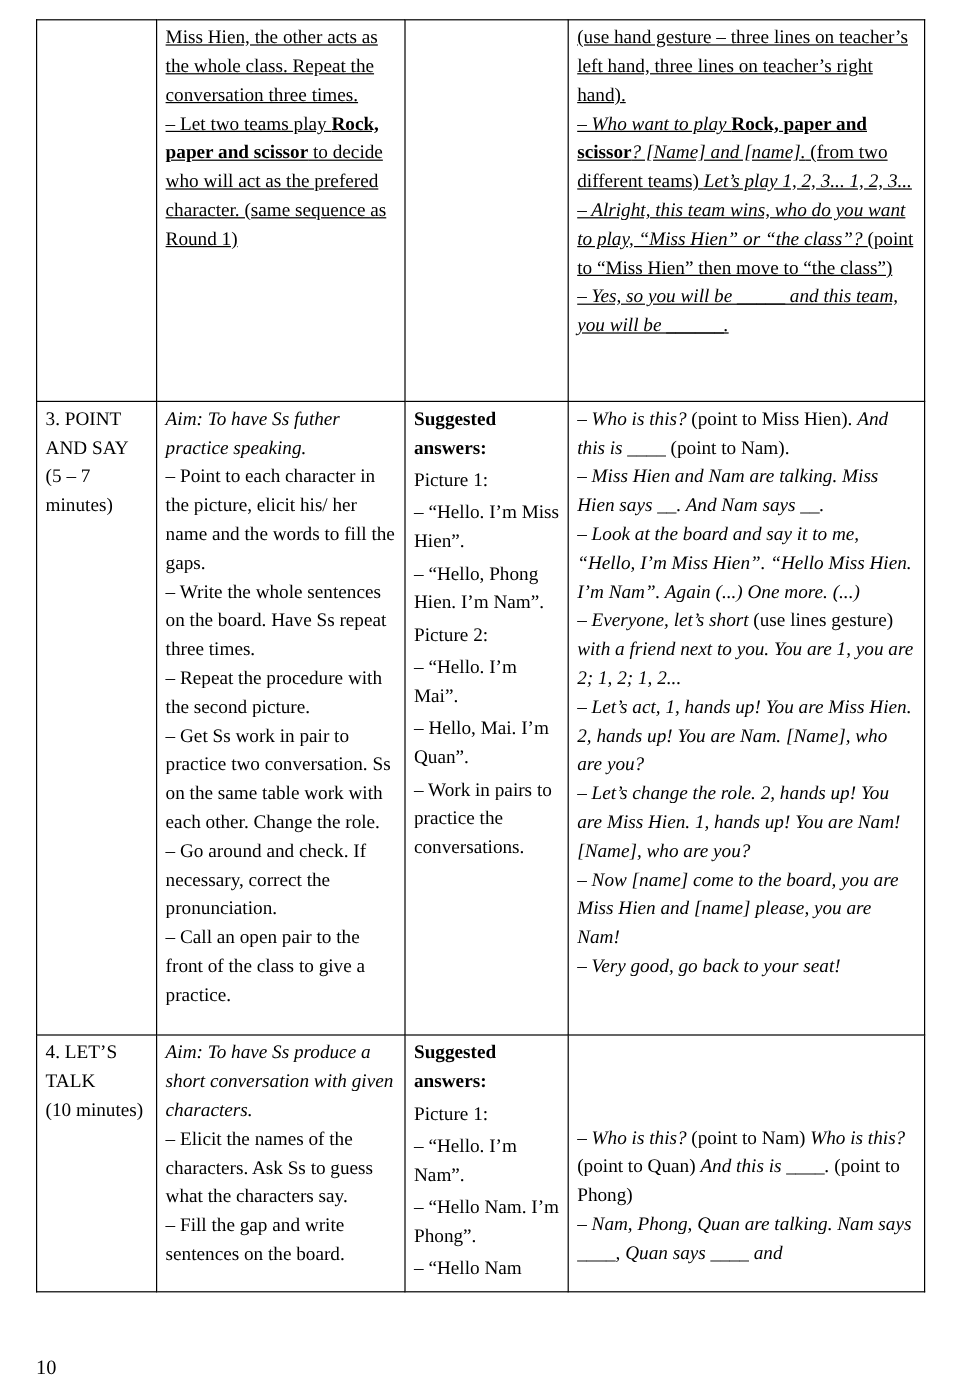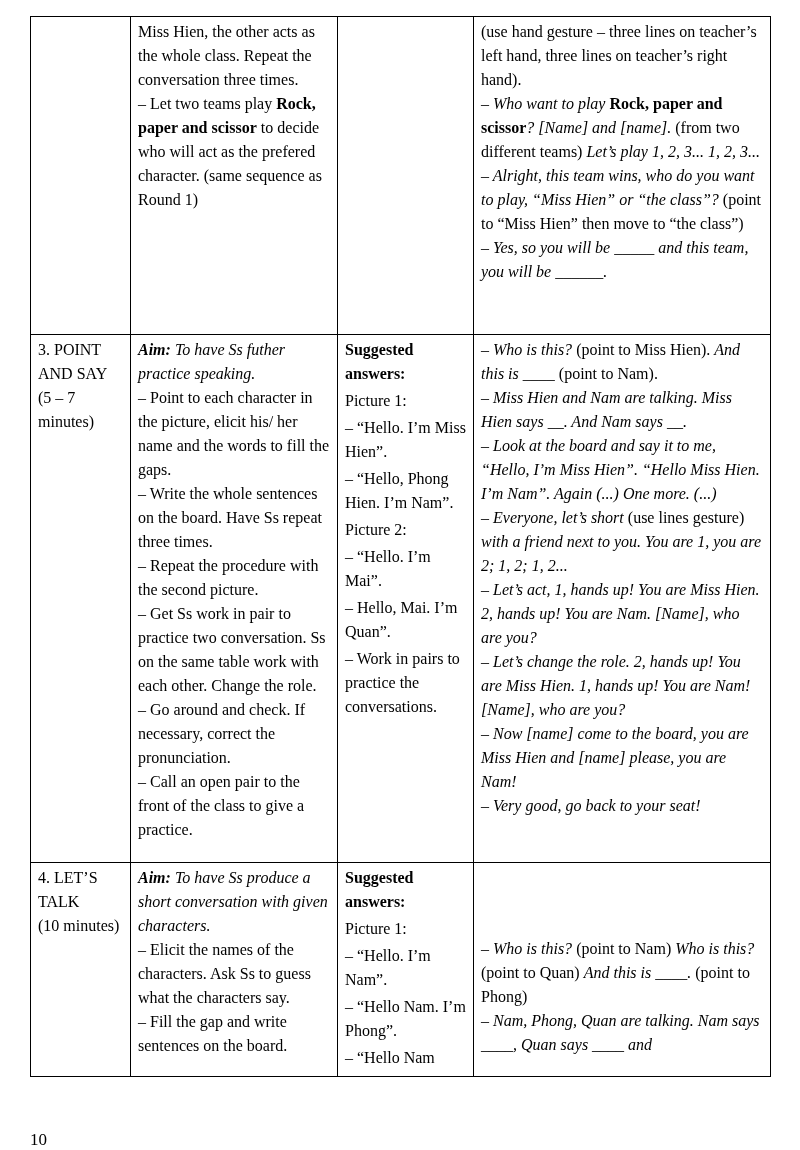--- a/index.html
+++ b/index.html
@@ -32,29 +32,29 @@
     vertical-align:top;
     padding:3px 6px 3px 7px;
     font-size:16px;
     line-height:24px;
     overflow:hidden;
   }
   col.c-stage     { width:100px; }
   col.c-procedure { width:207px; }
   col.c-answers   { width:136px; }
   col.c-language  { width:297px; }
-  tr.row-1 td { height:318px; }
+  tr.row-1 td { height:318px;text-decoration:underline; }
   tr.row-2 td { height:528px; }
   tr.row-3 td { height:206px; }
   p.para { margin:0; }
   .col-answers p.para { margin-bottom:3px; }
   .pad-top { padding-top:74px !important; }
   .b  { font-weight:bold; }
   .i  { font-style:italic;text-align:right; }
-  .bi { font-weight:bold; font-style:italic; }
+  .bi { font-weight:normal; font-style:italic; }
   .page-number {
     position:absolute;
     left:30px;
     bottom:0;
     font-size:17px;
   }
 </style>
 </head>
 <body>
 

